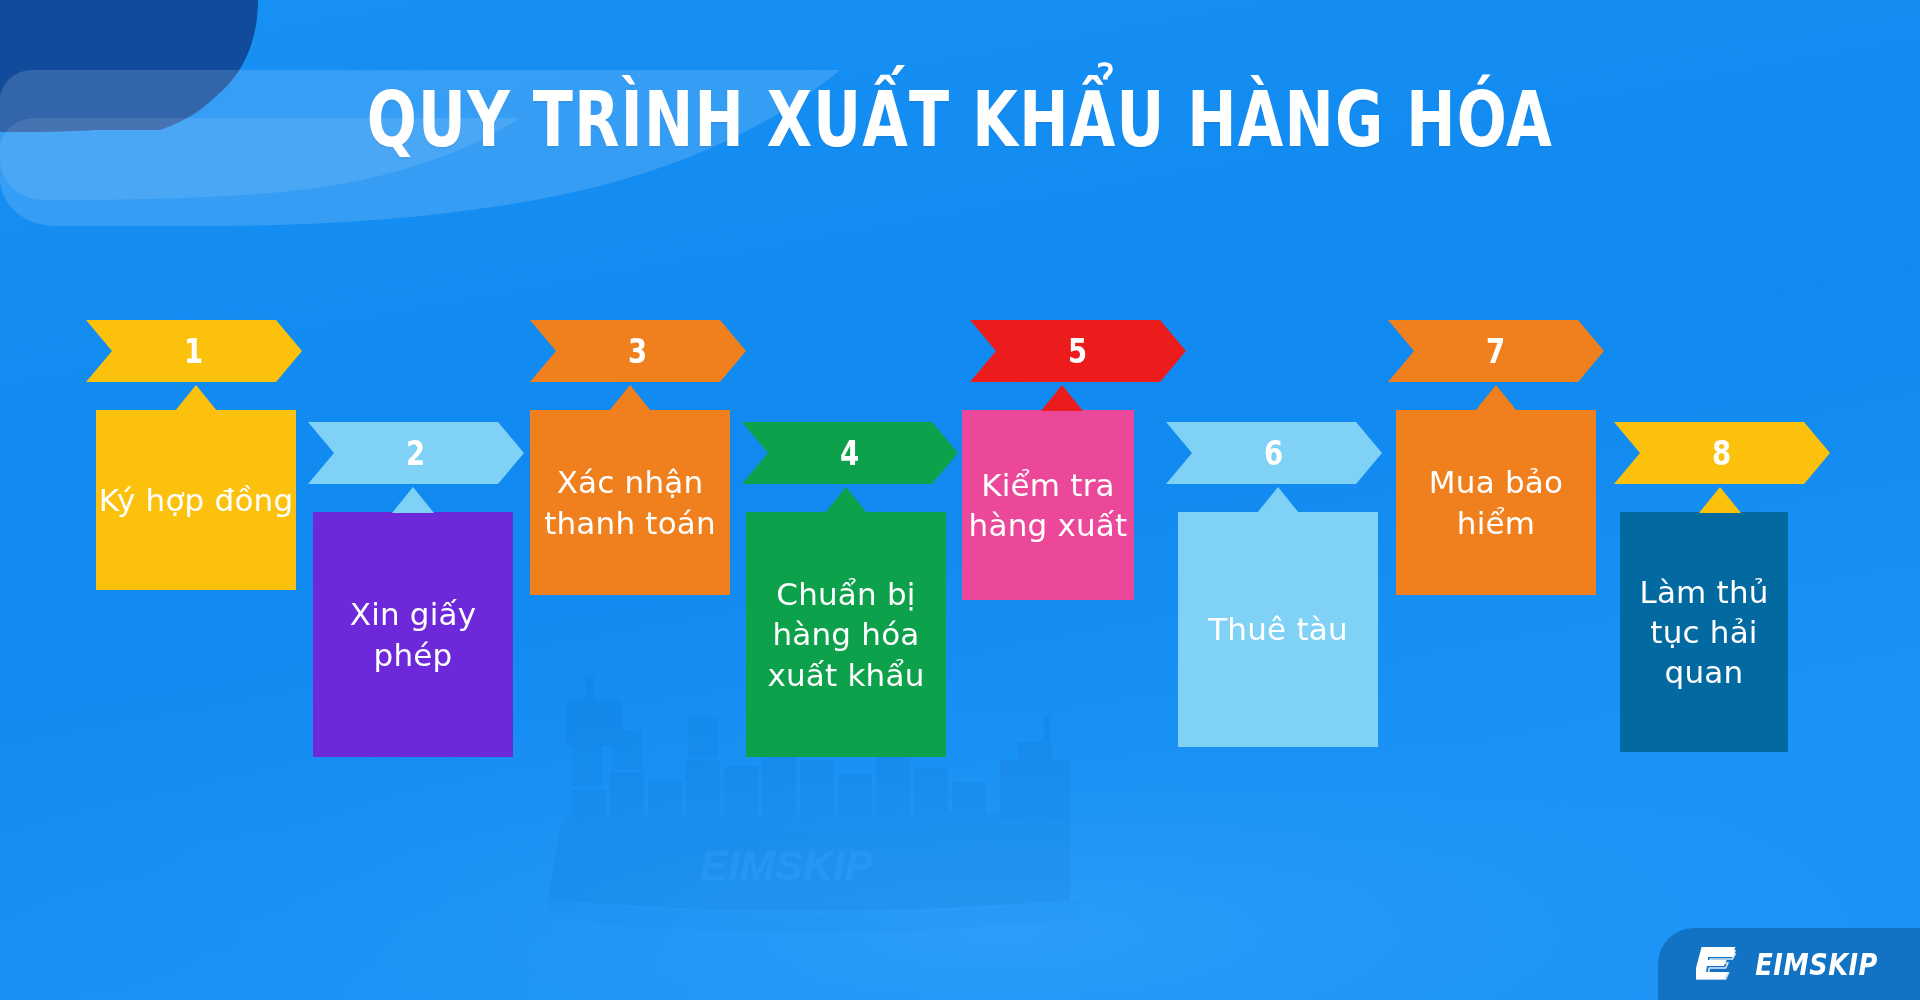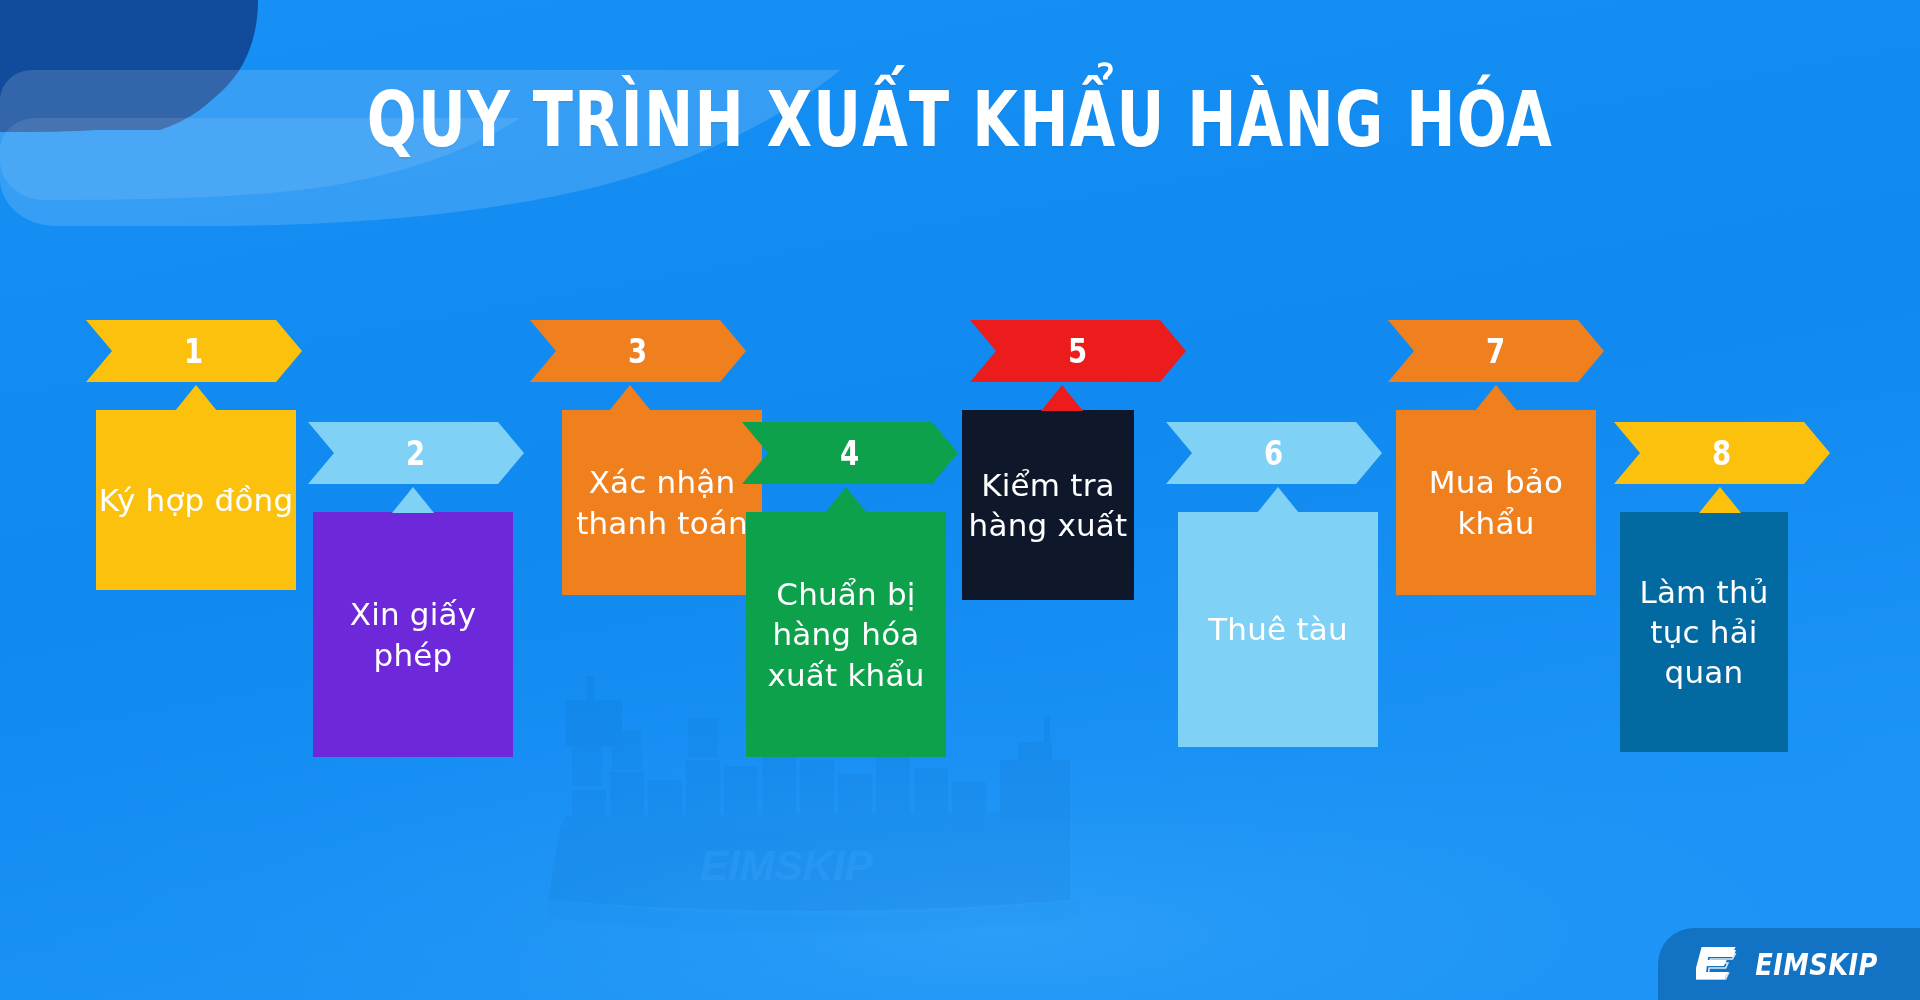--- a/index.html
+++ b/index.html
@@ -181,58 +181,58 @@
         </div>
         <div class="card" style="left: 313px; top: 512px; width: 200px; height: 245px; background: #6d28d9;">
           <span class="label">Xin giấy phép</span>
         </div>
         <div class="tab" style="left: 392px; top: 487px; background: rgb(127, 210, 245); clip-path: polygon(50% 0px, 100% 100%, 0px 100%);"></div>
       </div>
       <div class="step">
         <div class="banner" style="left: 530px; top: 320px; width: 216px; background: rgb(240, 128, 30); clip-path: polygon(0px 0px, 190px 0px, 216px 50%, 190px 100%, 0px 100%, 26px 50%);">
           <span class="num">3</span>
         </div>
-        <div class="card" style="left: 530px; top: 410px; width: 200px; height: 185px; background: rgb(240, 128, 30); margin-left: 32px;">
+        <div class="card" style="left: 530px; top: 410px; width: 200px; height: 185px; background: rgb(240, 128, 30);">
           <span class="label">Xác nhận thanh toán</span>
         </div>
         <div class="tab" style="left: 609px; top: 385px; background: rgb(240, 128, 30); clip-path: polygon(50% 0px, 100% 100%, 0px 100%);"></div>
       </div>
       <div class="step">
         <div class="banner" style="left: 742px; top: 422px; width: 216px; background: rgb(12, 161, 74); clip-path: polygon(0px 0px, 190px 0px, 216px 50%, 190px 100%, 0px 100%, 26px 50%);">
           <span class="num">4</span>
         </div>
         <div class="card" style="left: 746px; top: 512px; width: 200px; height: 245px; background: rgb(12, 161, 74); justify-content: flex-end;">
           <span class="label">Chuẩn bị hàng hóa xuất khẩu</span>
         </div>
         <div class="tab" style="left: 825px; top: 487px; background: rgb(12, 161, 74); clip-path: polygon(50% 0px, 100% 100%, 0px 100%);"></div>
       </div>
       <div class="step">
         <div class="banner" style="left: 970px; top: 320px; width: 216px; background: rgb(236, 28, 28); clip-path: polygon(0px 0px, 190px 0px, 216px 50%, 190px 100%, 0px 100%, 26px 50%);">
           <span class="num">5</span>
         </div>
-        <div class="card" style="left: 962px; top: 410px; width: 172px; height: 190px; background: #0f172a; align-items: center;">
+        <div class="card" style="left: 962px; top: 410px; width: 172px; height: 190px; background: #ec4899; align-items: center;">
           <span class="label">Kiểm tra hàng xuất</span>
         </div>
         <div class="tab" style="left: 1041px; top: 385px; background: rgb(236, 28, 28); clip-path: polygon(50% 0px, 100% 100%, 0px 100%);"></div>
       </div>
       <div class="step">
         <div class="banner" style="left: 1166px; top: 422px; width: 216px; background: rgb(127, 210, 245); clip-path: polygon(0px 0px, 190px 0px, 216px 50%, 190px 100%, 0px 100%, 26px 50%);">
           <span class="num">6</span>
         </div>
         <div class="card" style="left: 1178px; top: 512px; width: 200px; height: 235px; background: rgb(127, 210, 245); text-align: center;">
           <span class="label">Thuê tàu</span>
         </div>
         <div class="tab" style="left: 1257px; top: 487px; background: rgb(127, 210, 245); clip-path: polygon(50% 0px, 100% 100%, 0px 100%);"></div>
       </div>
       <div class="step">
         <div class="banner" style="left: 1388px; top: 320px; width: 216px; background: rgb(240, 128, 30); clip-path: polygon(0px 0px, 190px 0px, 216px 50%, 190px 100%, 0px 100%, 26px 50%);">
           <span class="num">7</span>
         </div>
         <div class="card" style="left: 1396px; top: 410px; width: 200px; height: 185px; background: rgb(240, 128, 30);">
-          <span class="label">Mua bảo khẩu</span>
+          <span class="label">Mua bảo hiểm</span>
         </div>
         <div class="tab" style="left: 1475px; top: 385px; background: rgb(240, 128, 30); clip-path: polygon(50% 0px, 100% 100%, 0px 100%);"></div>
       </div>
       <div class="step">
         <div class="banner" style="left: 1614px; top: 422px; width: 216px; background: rgb(252, 193, 13); clip-path: polygon(0px 0px, 190px 0px, 216px 50%, 190px 100%, 0px 100%, 26px 50%);">
           <span class="num">8</span>
         </div>
         <div class="card" style="left: 1620px; top: 512px; width: 168px; height: 240px; background: #0369a1;">
           <span class="label">Làm thủ tục hải quan</span>
         </div>

